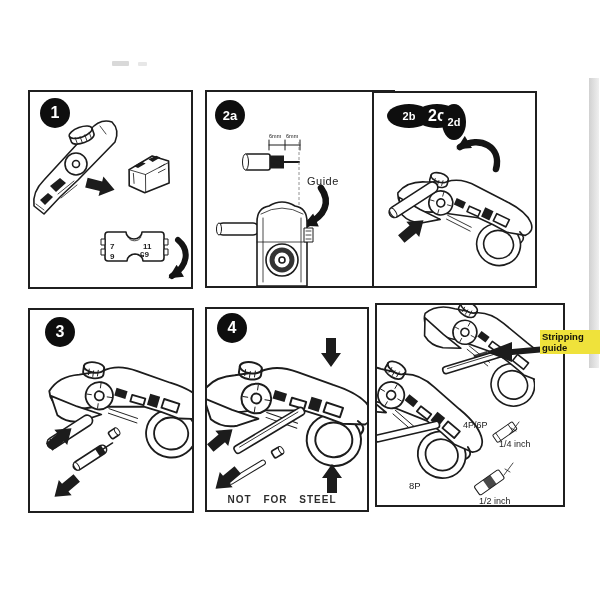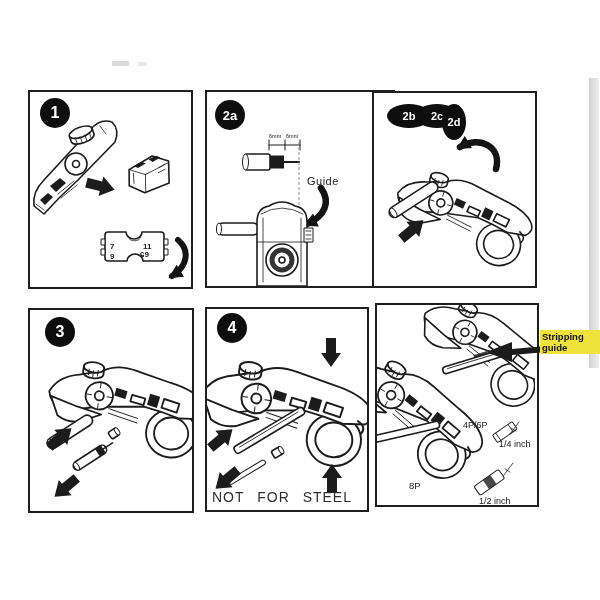--- a/index.html
+++ b/index.html
@@ -9,21 +9,21 @@
   .panel svg{position:absolute;left:0;top:0;}
   .badge{position:absolute;background:#0e0e0e;color:#fff;border-radius:50%;
          display:flex;align-items:center;justify-content:center;font-weight:bold;z-index:3;}
   .fw{fill:#ffffff;stroke:#1c1c1c;stroke-width:1.6;stroke-linejoin:round;}
   .ln{fill:none;stroke:#1c1c1c;stroke-width:1.6;stroke-linecap:round;stroke-linejoin:round;}
   .thin{stroke-width:.8;}
   .fb{fill:#1c1c1c;stroke:none;}
   .curve{fill:none;stroke:#141414;stroke-width:6;stroke-linecap:round;}
   svg text{font-family:"Liberation Sans","DejaVu Sans",sans-serif;fill:#222;}
   .warning-text{position:absolute;left:2px;bottom:5px;width:146px;text-align:center;
-        font-size:14px;letter-spacing:1px;word-spacing:8px;color:#2e2e2e;}
+        font-size:10px;letter-spacing:1px;word-spacing:8px;color:#2e2e2e;font-weight:bold;}
   .strip-label{position:absolute;left:540px;top:330px;width:58px;z-index:6;
         font-size:9.5px;font-weight:bold;line-height:1.18;color:#14140a;
         background:#efe23b;padding:1px 2px;}
   .edge-strip{position:absolute;left:589px;top:78px;width:10px;height:290px;
         background:linear-gradient(to right,#c9c9c9,#ececec);opacity:.85;}
   .smudge{position:absolute;background:#b9b9b9;opacity:.55;border-radius:1px;}
 </style>
 </head>
 <body>
 
@@ -141,21 +141,21 @@
         <path class="ln thin" d="M99,139 h5 M99,143 h5 M99,147 h5"></path>
         <circle cx="75" cy="168" r="16" class="fw"></circle>
         <circle cx="75" cy="168" r="10" fill="none" stroke="#333" stroke-width="5"></circle>
         <circle cx="75" cy="168" r="3" class="fw"></circle>
       </g>
     </svg>
   </div>
 
   <div class="panel" style="left:372px;top:91px;width:165px;height:197px;">
     <div class="badge" style="left:13px;top:11px;width:44px;height:24px;font-size:11px;">2b</div>
-    <div class="badge" style="left:41px;top:11px;width:44px;height:24px;font-size:11px;">2c</div>
+    <div class="badge" style="left:41px;top:11px;width:44px;height:24px;font-size:16px;">2c</div>
     <div class="badge" style="left:68px;top:11px;width:24px;height:36px;font-size:11px;">2d</div>
     <svg width="161" height="193" viewBox="0 0 161 193">
       <defs>
         <marker id="m3" viewBox="0 0 10 10" refX="7" refY="5" markerWidth="16" markerHeight="14" markerUnits="userSpaceOnUse" orient="auto">
             <path d="M0,0 L10,5 L0,10 Z" fill="#141414"></path>
           </marker>
       </defs>
       <path class="curve" style="stroke-width:6.5" d="M122,76 C128,54 106,42 86,54" marker-end="url(#m3)"></path>
       <g>
         <use href="#toolside" transform="translate(30,64) rotate(16)"></use>
@@ -211,21 +211,21 @@
         <rect x="0" y="-4" width="10" height="8" rx="2" class="fw"></rect>
         <ellipse cx="9.5" cy="0" rx="2" ry="4" class="fw" style="stroke-width:1"></ellipse>
       </g>
       <path class="fb" transform="translate(0,120) rotate(-40 14 10)" d="M0,5 L15,5 L15,0 L29,10 L15,20 L15,15 L0,15 Z"></path>
       <path class="fb" transform="translate(6,160) rotate(140 14 10)" d="M0,5 L15,5 L15,0 L29,10 L15,20 L15,15 L0,15 Z"></path>
       <path class="fb" transform="translate(111,160) rotate(-90 14 10)" d="M0,5 L15,5 L15,0 L29,10 L15,20 L15,15 L0,15 Z"></path>
     </svg>
     <div class="warning-text">NOT FOR STEEL</div>
   </div>
 
-  <div class="panel" style="left:375px;top:303px;width:164px;height:204px;">
+  <div class="panel" style="left:375px;top:303px;width:190px;height:204px;">
     <svg width="158" height="200" viewBox="0 0 158 200">
 
       <g>
         <use href="#toolside" transform="translate(61.5,-25.3) rotate(28)"></use>
       </g>
       <rect class="fb" x="97" y="48" width="14" height="6" transform="rotate(-17 104 51)" opacity=".85"></rect>
       <g transform="translate(66,66) rotate(-17)">
         <rect x="0" y="-3.5" width="62" height="7" rx="3" class="fw"></rect>
         <line x1="5" y1="-1" x2="57" y2="-1" class="ln thin"></line>
       </g>

